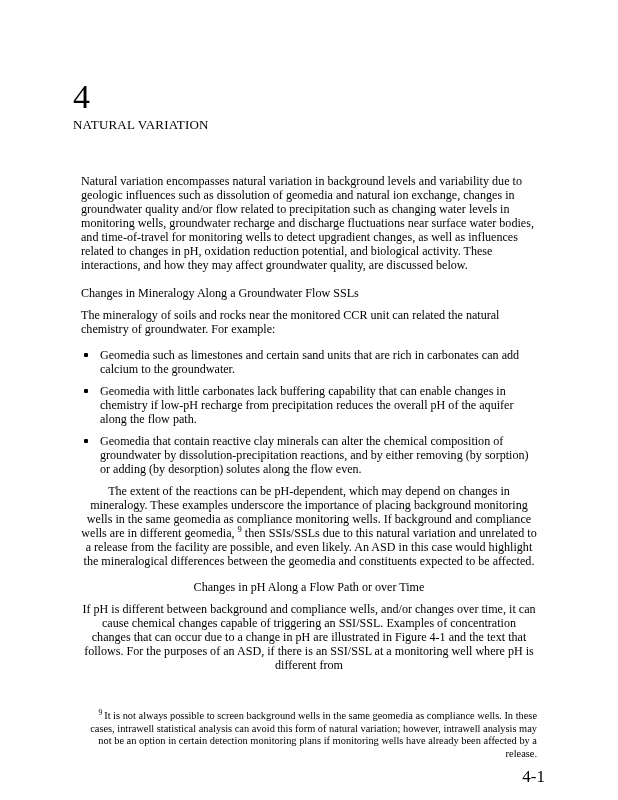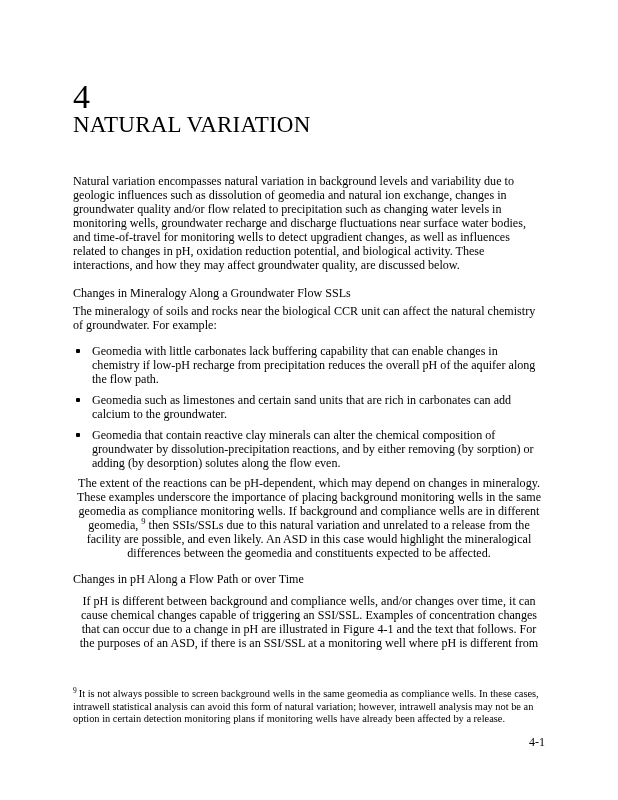--- a/index.html
+++ b/index.html
@@ -21,27 +21,27 @@
     width: 472px;
   }
   .chapter-num {
     margin: 78px 0 0 0;
     font-size: 34px;
     line-height: 37px;
     font-weight: 400;
   }
   .chapter-title {
     margin: 0;
-    font-size: 23px;
+    font-size: 13px;
     line-height: 20px;
     font-weight: 400;
     letter-spacing: 0.2px;
   }
   p, h2, .bullet-item, .footnote-block {
-    margin: 0;
+    margin: 8px;
     font-weight: 400;
     font-size: 12.1px;
     line-height: 14px;
     text-align: left;
   }
   .intro        { margin-top: 39px; }
   .h-mineralogy { margin-top: 14px; }
   .lead         { margin-top: 4px; }
   .bullet-list  { margin-top: 12px; }
   .bullet-item  { position: relative; padding-left: 19px; }
@@ -49,69 +49,70 @@
   .bullet-marker {
     position: absolute;
     left: 3px;
     top: 5px;
     width: 4px;
     height: 4px;
     background: #000000;
     border-radius: 1px;
   }
   .closing { margin-top: 6px; text-align: center; }
-  .h-ph    { margin-top: 12px; }
+  .h-ph    { margin-top: 12px; text-align: center; }
   .ph-para { margin-top: 8px; text-align: center; }
   sup.fn-ref {
     font-size: 8.5px;
     line-height: 0;
     vertical-align: super;
   }
   .footnote-block {
     margin-top: 38px;
     font-size: 10.4px;
     line-height: 12.7px;
+    text-align: right;
   }
   sup.fn-marker {
     font-size: 7.5px;
     line-height: 0;
     vertical-align: super;
     margin-right: 2px;
   }
   .page-number {
     margin-top: 9px;
-    font-size: 12px;
+    font-size: 17px;
     line-height: 14px;
     text-align: right;
   }
 </style>
 </head>
 <body>
 
 <div class="page">
   <div class="content">
 
     <div class="chapter-num">4</div>
 
     <h1 class="chapter-title">NATURAL VARIATION</h1>
 
     <p class="intro">Natural variation encompasses natural variation in background levels and variability due to geologic influences such as dissolution of geomedia and natural ion exchange, changes in groundwater quality and/or flow related to precipitation such as changing water levels in monitoring wells, groundwater recharge and discharge fluctuations near surface water bodies, and time-of-travel for monitoring wells to detect upgradient changes, as well as influences related to changes in pH, oxidation reduction potential, and biological activity. These interactions, and how they may affect groundwater quality, are discussed below.</p>
 
     <h2 class="h-mineralogy">Changes in Mineralogy Along a Groundwater Flow SSLs</h2>
 
-    <p class="lead">The mineralogy of soils and rocks near the biological CCR unit can affect the natural chemistry of groundwater. For example:</p>
+    <p class="lead">The mineralogy of soils and rocks near the monitored CCR unit can related the natural chemistry of groundwater. For example:</p>
 
     <div class="bullet-list">
       <div class="bullet-item">
         <span class="bullet-marker"></span>
-        <span class="bullet-text">Geomedia with little carbonates lack buffering capability that can enable changes in chemistry if low-pH recharge from precipitation reduces the overall pH of the aquifer along the flow path.</span>
+        <span class="bullet-text">Geomedia such as limestones and certain sand units that are rich in carbonates can add calcium to the groundwater.</span>
       </div>
       <div class="bullet-item">
         <span class="bullet-marker"></span>
-        <span class="bullet-text">Geomedia such as limestones and certain sand units that are rich in carbonates can add calcium to the groundwater.</span>
+        <span class="bullet-text">Geomedia with little carbonates lack buffering capability that can enable changes in chemistry if low-pH recharge from precipitation reduces the overall pH of the aquifer along the flow path.</span>
       </div>
       <div class="bullet-item">
         <span class="bullet-marker"></span>
         <span class="bullet-text">Geomedia that contain reactive clay minerals can alter the chemical composition of groundwater by dissolution-precipitation reactions, and by either removing (by sorption) or adding (by desorption) solutes along the flow even.</span>
       </div>
     </div>
 
     <p class="closing"><span>The extent of the reactions can be pH-dependent, which may depend on changes in mineralogy. These examples underscore the importance of placing background monitoring wells in the same geomedia as compliance monitoring wells. If background and compliance wells are in different geomedia, </span><sup class="fn-ref">9</sup><span> then SSIs/SSLs due to this natural variation and unrelated to a release from the facility are possible, and even likely. An ASD in this case would highlight the mineralogical differences between the geomedia and constituents expected to be affected.</span></p>
 
     <h2 class="h-ph">Changes in pH Along a Flow Path or over Time</h2>

